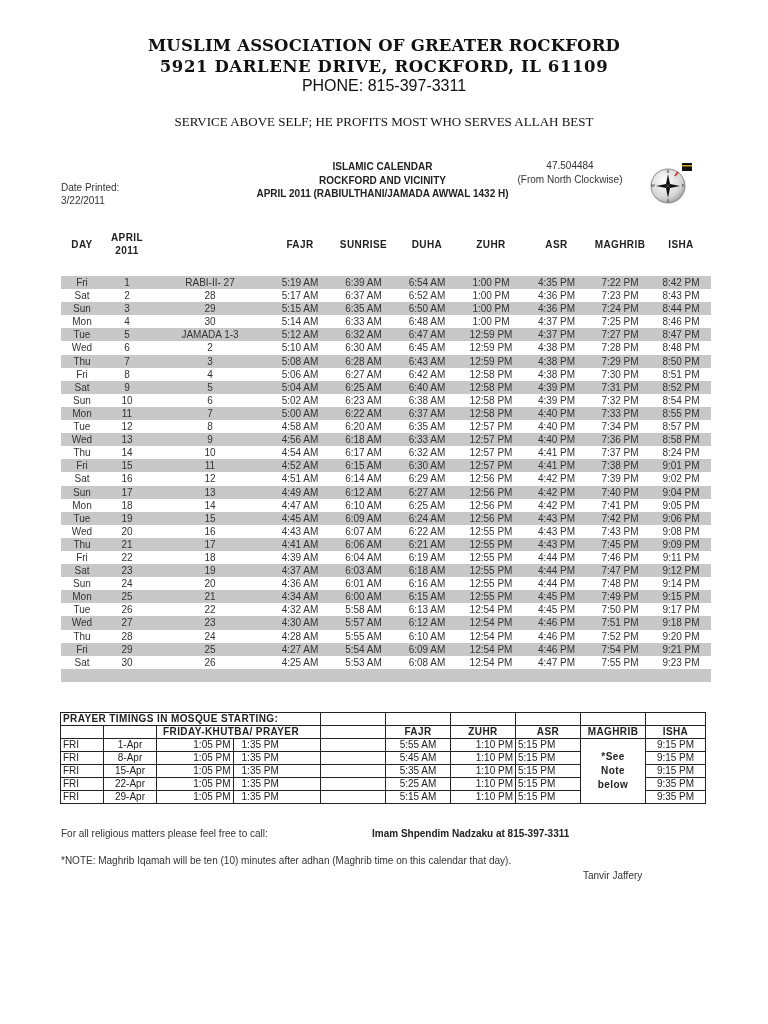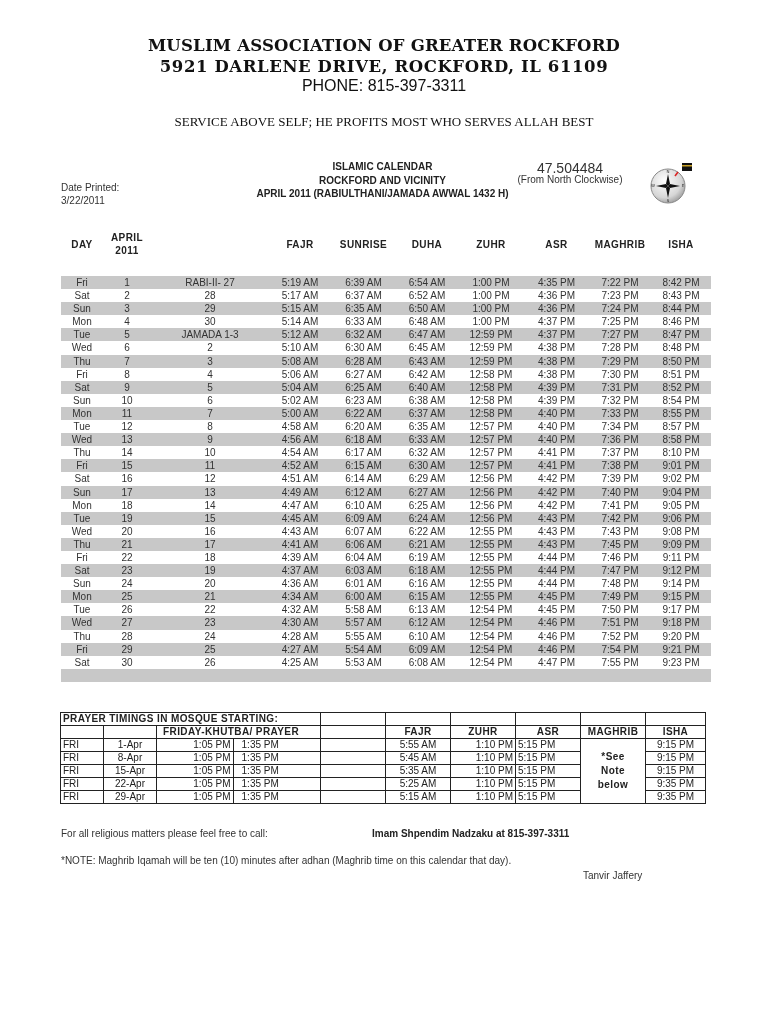--- a/index.html
+++ b/index.html
@@ -10,21 +10,21 @@
   #h2 { top: 57px; font-size: 16.5px; letter-spacing: 0.6px; }
   #h3 { top: 77px; font-size: 16px; font-family: Liberation Sans, sans-serif; font-weight: normal; }
   #motto { top: 114px; left: 0; width: 768px; text-align: center; font-family: "Liberation Serif", serif; font-size: 13px; color: #111; }
   .small { font-size: 10px; color: #333; margin-top: 34px; }
   #date-label { left: 61px; top: 148px; }
   #date-value { left: 61px; top: 161px; }
   .cal-title { left: 200px; width: 365px; text-align: center; font-size: 10px; font-weight: bold; color: #222; }
   #ct1 { top: 161px; }
   #ct2 { top: 175px; }
   #ct3 { top: 188px; }
-  #qibla-val { left: 500px; width: 140px; text-align: center; top: 160px; font-size: 14px; color: #333; }
+  #qibla-val { left: 500px; width: 140px; text-align: center; top: 160px; font-size: 10px; color: #333; }
   #qibla-desc { left: 500px; width: 140px; text-align: center; top: 174px; font-size: 10px; color: #333; }
   #compass { left: 648px; top: 160px; width: 50px; height: 46px; }
 
   
   #main-head { left: 61px; top: 215px; width: 650px; height: 60px; }
   .th { position: absolute; font-size: 10px; font-weight: bold; text-align: center; color: #222; letter-spacing: 0.4px; line-height: 12.5px; }
   #rows { left: 61px; top: 276px; width: 650px; }
   .row { height: 13.1px; display: flex; font-size: 10px; line-height: 13.1px; color: #333; }
   .row.shade { background: #c8c8c8; }
   .row.white { background: #ffffff; }
@@ -270,21 +270,21 @@
     <div class="row white">
       <div class="c c0">Thu</div>
       <div class="c c1">14</div>
       <div class="c c2">10</div>
       <div class="c c3">4:54 AM</div>
       <div class="c c4">6:17 AM</div>
       <div class="c c5">6:32 AM</div>
       <div class="c c6">12:57 PM</div>
       <div class="c c7">4:41 PM</div>
       <div class="c c8">7:37 PM</div>
-      <div class="c c9">8:10 PM</div>
+      <div class="c c9">8:24 PM</div>
     </div>
     <div class="row shade">
       <div class="c c0">Fri</div>
       <div class="c c1">15</div>
       <div class="c c2">11</div>
       <div class="c c3">4:52 AM</div>
       <div class="c c4">6:15 AM</div>
       <div class="c c5">6:30 AM</div>
       <div class="c c6">12:57 PM</div>
       <div class="c c7">4:41 PM</div>

